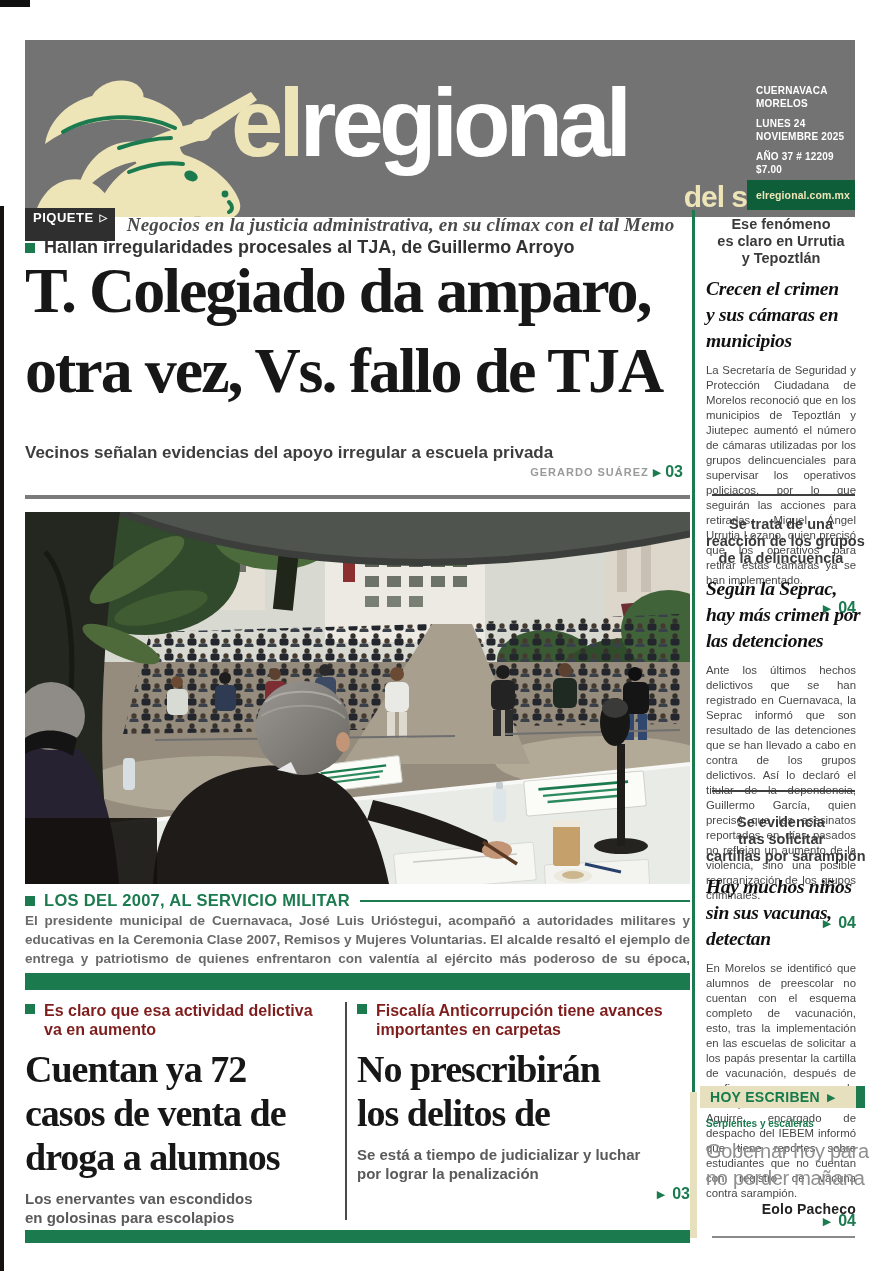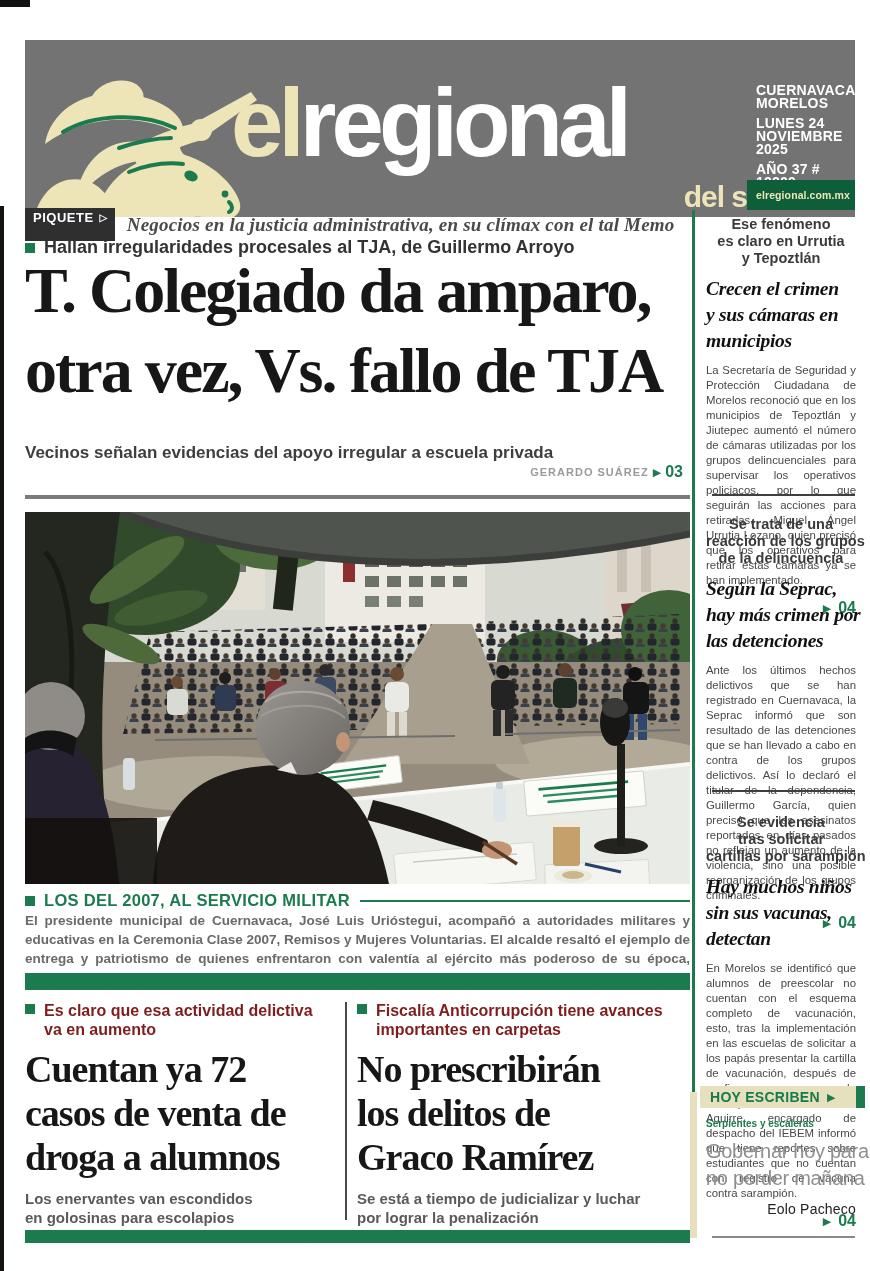--- a/index.html
+++ b/index.html
@@ -14,21 +14,21 @@
   
   .masthead{left:25px;top:28px;width:830px;height:177px;background:#737373;overflow:hidden;margin-top:12px;}
   .logo-art{left:8px;top:12px;width:226px;height:168px;}
   .wordmark-wrap{left:206px;top:34px;width:546px;height:142px;}
   .wordmark{position:absolute;left:0;top:0;font-weight:bold;font-size:97px;line-height:1;
             letter-spacing:-5px;transform:scaleX(.97);transform-origin:left top;white-space:nowrap;}
   .wm-el{color:#EDE4B7;}
   .wm-regional{color:#ffffff;}
   .wm-sub{position:absolute;right:2px;bottom:4px;color:#EDE4B7;font-weight:bold;
           font-size:30px;letter-spacing:-1px;line-height:1;}
-  .mh-info{left:731px;top:44px;width:100px;color:#fff;font-weight:bold;font-size:14px;
+  .mh-info{left:731px;top:44px;width:100px;color:#fff;font-weight:bold;font-size:10px;
            line-height:13px;letter-spacing:.2px;}
   .mh-info .gap{height:7px;}
   .mh-band{left:722px;top:140px;width:108px;height:30px;background:#0F5E3A;display:flex;align-items:center;}
   .mh-band span{color:#EDE4B7;font-weight:bold;font-size:10.5px;padding-left:9px;letter-spacing:.1px;}
 
   
   .piquete-row{left:25px;top:208px;width:665px;display:flex;align-items:center;gap:12px;}
   .piquete-badge{background:#2F2F2F;color:#fff;font-weight:bold;font-size:13px;letter-spacing:.5px;
                  padding:2px 7px 16px 8px;display:inline-flex;align-items:center;gap:6px;}
   .piquete-badge .otri{font-size:10px;line-height:1;}
@@ -95,21 +95,21 @@
   .sb-div-gray{left:712px;top:1236px;width:143px;height:0;border-top:2px solid #8a8a8a;}
 
   .hoy-band{left:700px;top:1086px;width:156px;height:22px;background:#E7E0BE;display:flex;align-items:center;gap:7px;}
   .hoy-band .t{color:#157a4c;font-weight:bold;font-size:14px;letter-spacing:.3px;padding-left:10px;}
   .hoy-cap{left:856px;top:1086px;width:9px;height:22px;background:#1B7B4F;}
 
   .colm{left:706px;top:1118px;width:150px;}
   .colm-name{color:#1B7B4F;font-weight:bold;font-size:10px;}
   .colm-title{margin-top:9px;color:#8f8f8f;font-size:20px;line-height:27px;letter-spacing:-.3px;}
   .colm-title span{display:block;white-space:nowrap;}
-  .colm-author{margin-top:9px;text-align:right;color:#222;font-weight:normal;font-size:14px;letter-spacing:.2px;}
+  .colm-author{margin-top:9px;text-align:right;color:#222;font-weight:bold;font-size:14px;letter-spacing:.2px;}
 </style>
 </head>
 <body>
 
 <div class="page">
 
   <div class="abs corner-mark"></div>
   <div class="abs edge-left"></div>
 
   <header class="abs masthead">
@@ -396,21 +396,20 @@
     <div class="bs-kicker">
       <span class="greensq sq"></span>
       <div>
         <span>Fiscalía Anticorrupción tiene avances</span>
         <span>importantes en carpetas</span>
       </div>
     </div>
     <h2 class="bs-headline" style="margin:8px 0 0 0;">
       <span>No prescribirán</span>
       <span>los delitos de</span>
-      <span>Graco Ramírez</span>
     </h2>
     <div class="bs-sub">
       <span>Se está a tiempo de judicializar y luchar</span>
       <span>por lograr la penalización</span>
     </div>
     <div class="bs-ref">
       <span class="tri">▶</span>
       <span class="pagenum">03</span>
     </div>
   </section>

